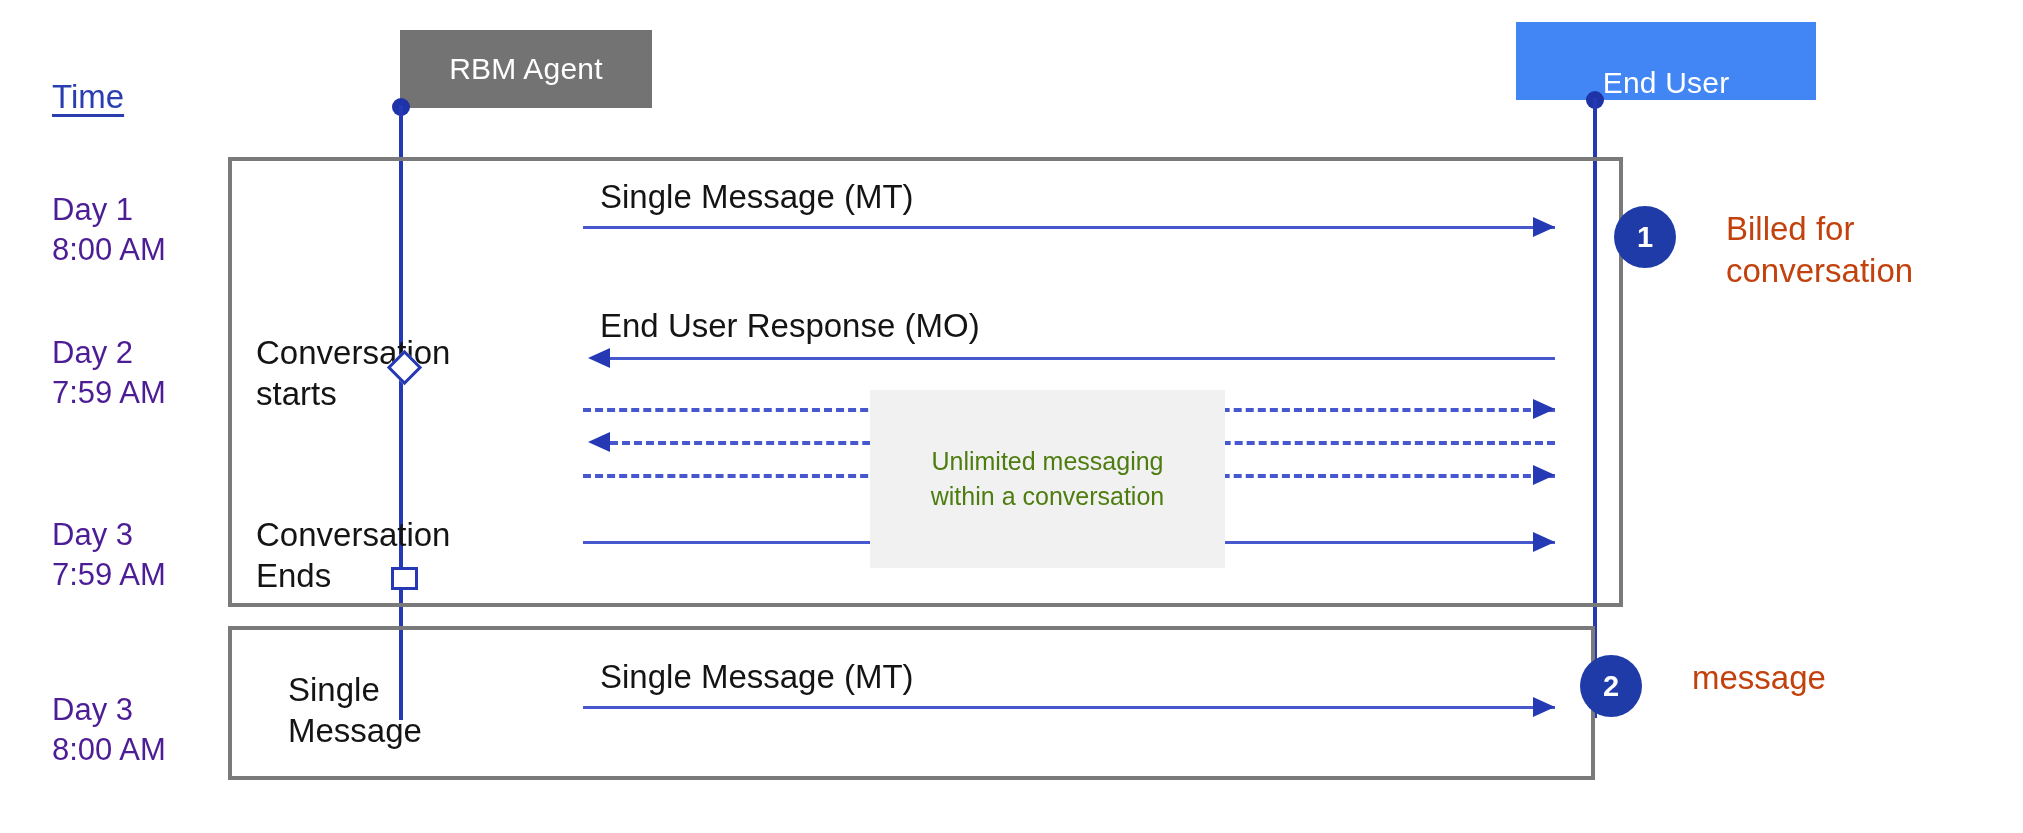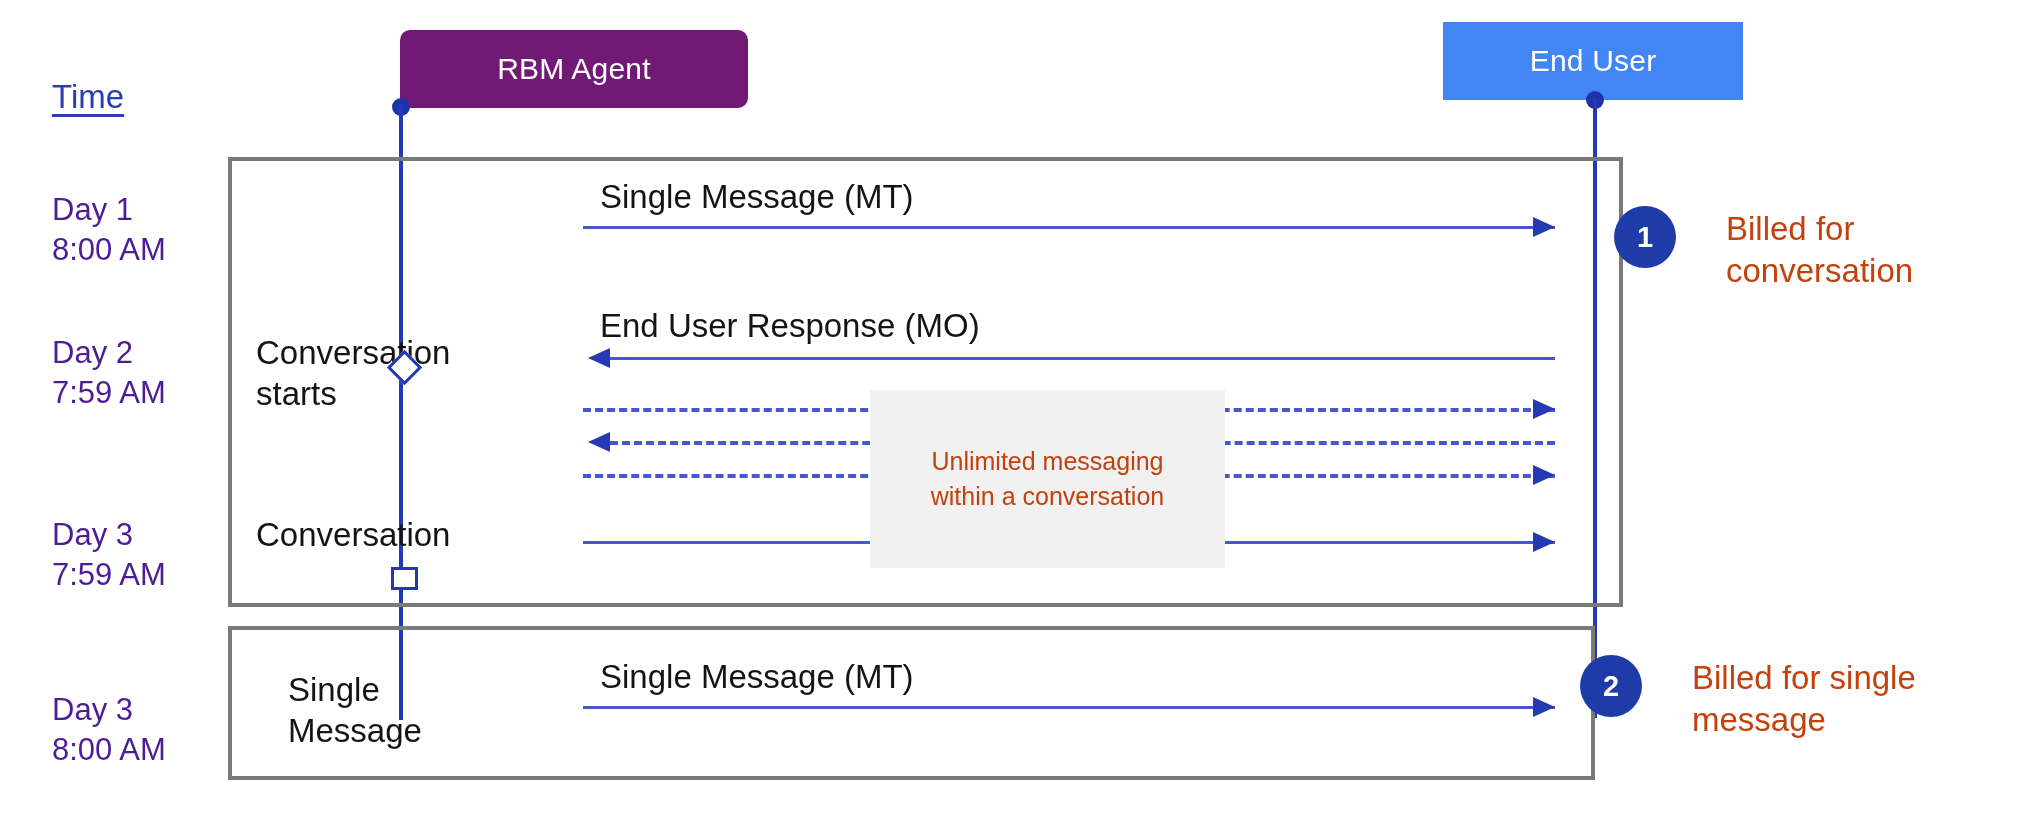--- a/index.html
+++ b/index.html
@@ -32,22 +32,22 @@
   .actor-box {
     height: 78px;
     display: flex;
     align-items: center;
     justify-content: center;
     color: #ffffff;
     font-size: 30px;
     letter-spacing: .2px;
     white-space: nowrap;
   }
-  .actor-agent { left: 400px; top: 30px; width: 348px; background: #701a75; border-radius: 10px; }
-  .actor-user  { left: 1443px; top: 22px; width: 300px; background: #4285F4; }
+  .actor-agent { left: 400px; top: 30px; width: 252px; background: #737373; }
+  .actor-user  { left: 1516px; top: 22px; width: 300px; background: #4285F4; align-items: flex-end; }
 
   
   .lifeline {
     width: 4px;
     background: #2639B5;
   }
   .lifeline-head {
     width: 18px;
     height: 18px;
     border-radius: 50%;
@@ -117,21 +117,21 @@
   .note-box {
     background: #F1F1F1;
     display: flex;
     align-items: center;
     justify-content: center;
     text-align: center;
   }
   .note-text {
     font-size: 25px;
     line-height: 1.42;
-    color: #c2410c;
+    color: #4d7c0f;
   }
 
   
   .badge {
     width: 62px; height: 62px;
     border-radius: 50%;
     background: #1F3BA8;
     color: #ffffff;
     font-size: 29px;
     font-weight: bold;
@@ -185,20 +185,21 @@
     <div>Day 3</div>
     <div>8:00 AM</div>
   </div>
 
   <div class="abs phase-caption" style="left:256px; top:333px;">
     <div>Conversation</div>
     <div>starts</div>
   </div>
   <div class="abs phase-caption" style="left:256px; top:515px;">
     <div>Conversation</div>
+    <div>Ends</div>
   </div>
   <div class="abs phase-caption" style="left:256px; top:670px;margin-left:32px;">
     <div>Single</div>
     <div>Message</div>
   </div>
 
   <div class="abs diamond-marker" style="left:392px; top:355px;"></div>
   <div class="abs square-marker" style="left:391px; top:567px;"></div>
 
   <div class="abs msg-label" style="left:600px; top:178px;">Single Message (MT)</div>
@@ -237,17 +238,16 @@
   </div>
   <div class="abs billing-note" style="left:1726px; top:208px;">
     <div>Billed for</div>
     <div>conversation</div>
   </div>
 
   <div class="abs badge" style="left:1580px; top:655px;">
     <span>2</span>
   </div>
   <div class="abs billing-note" style="left:1692px; top:657px;">
-    <div>Billed for single</div>
     <div>message</div>
   </div>
 
 </div>
 
 </body></html>

